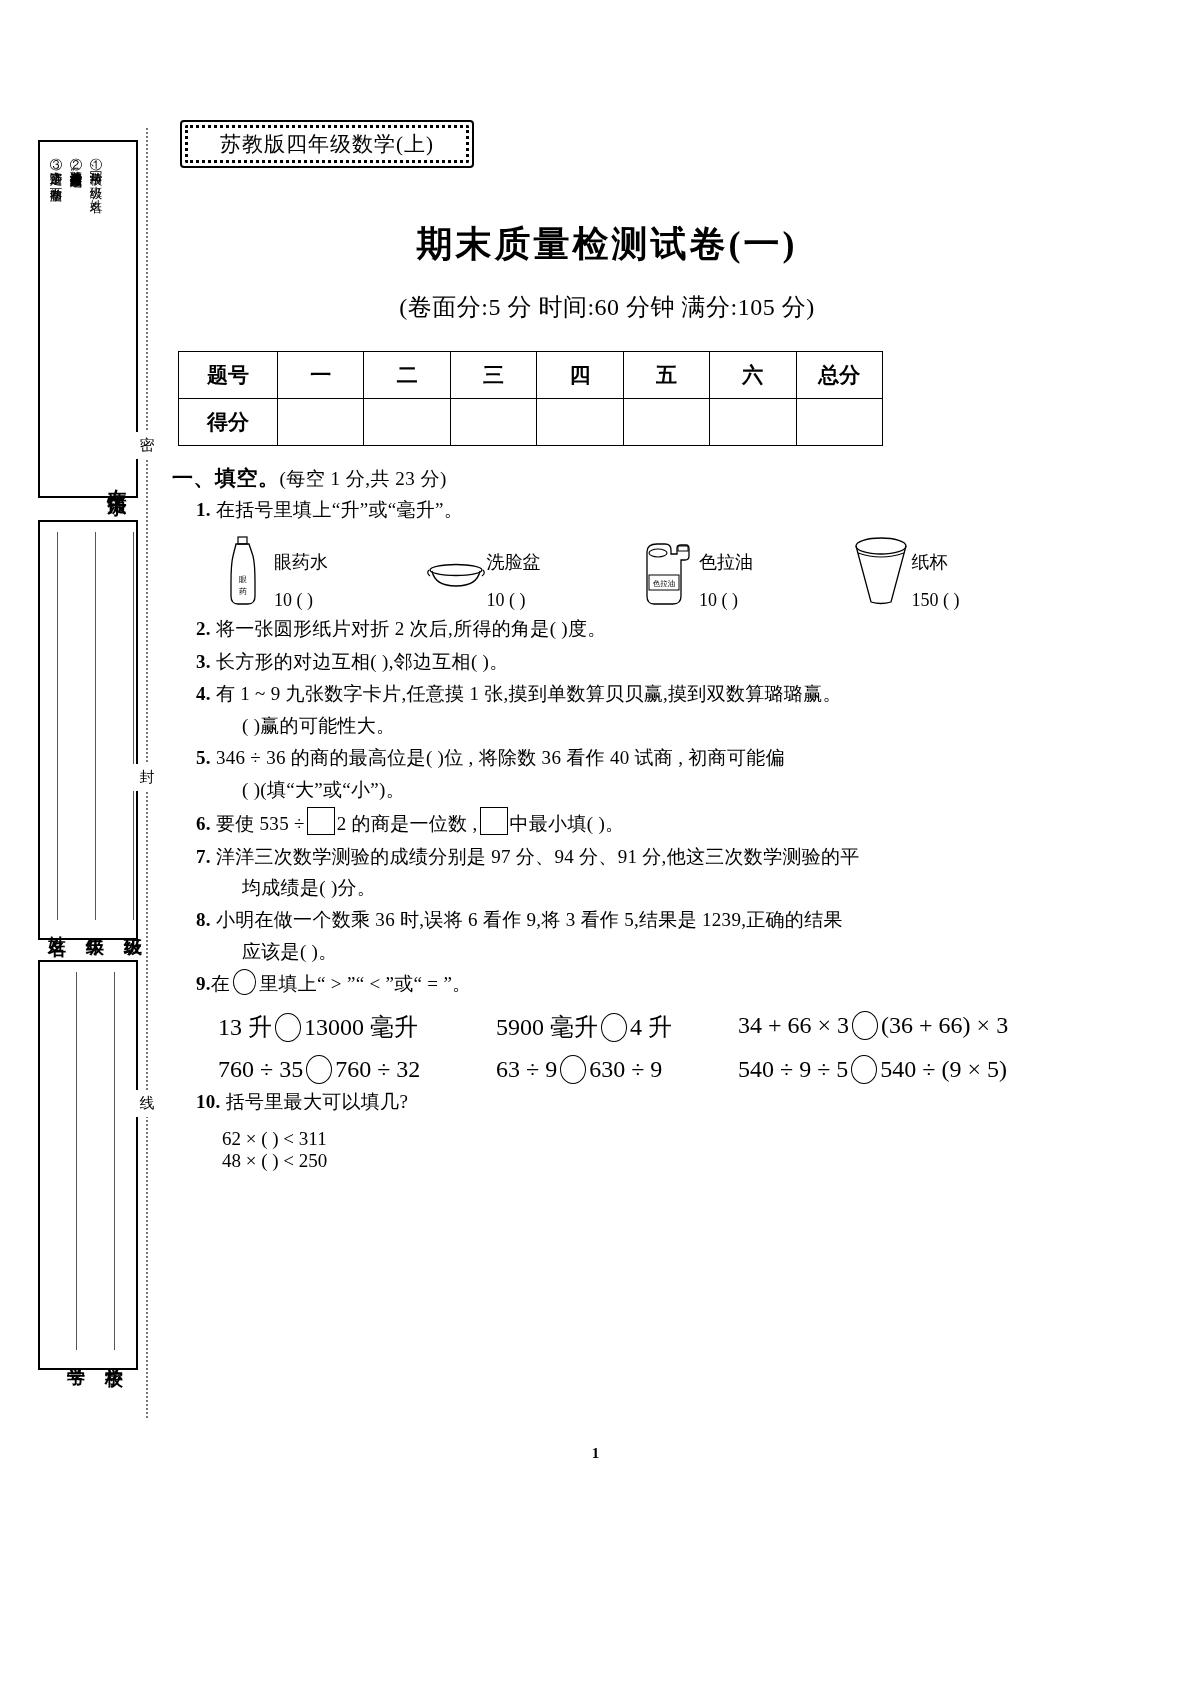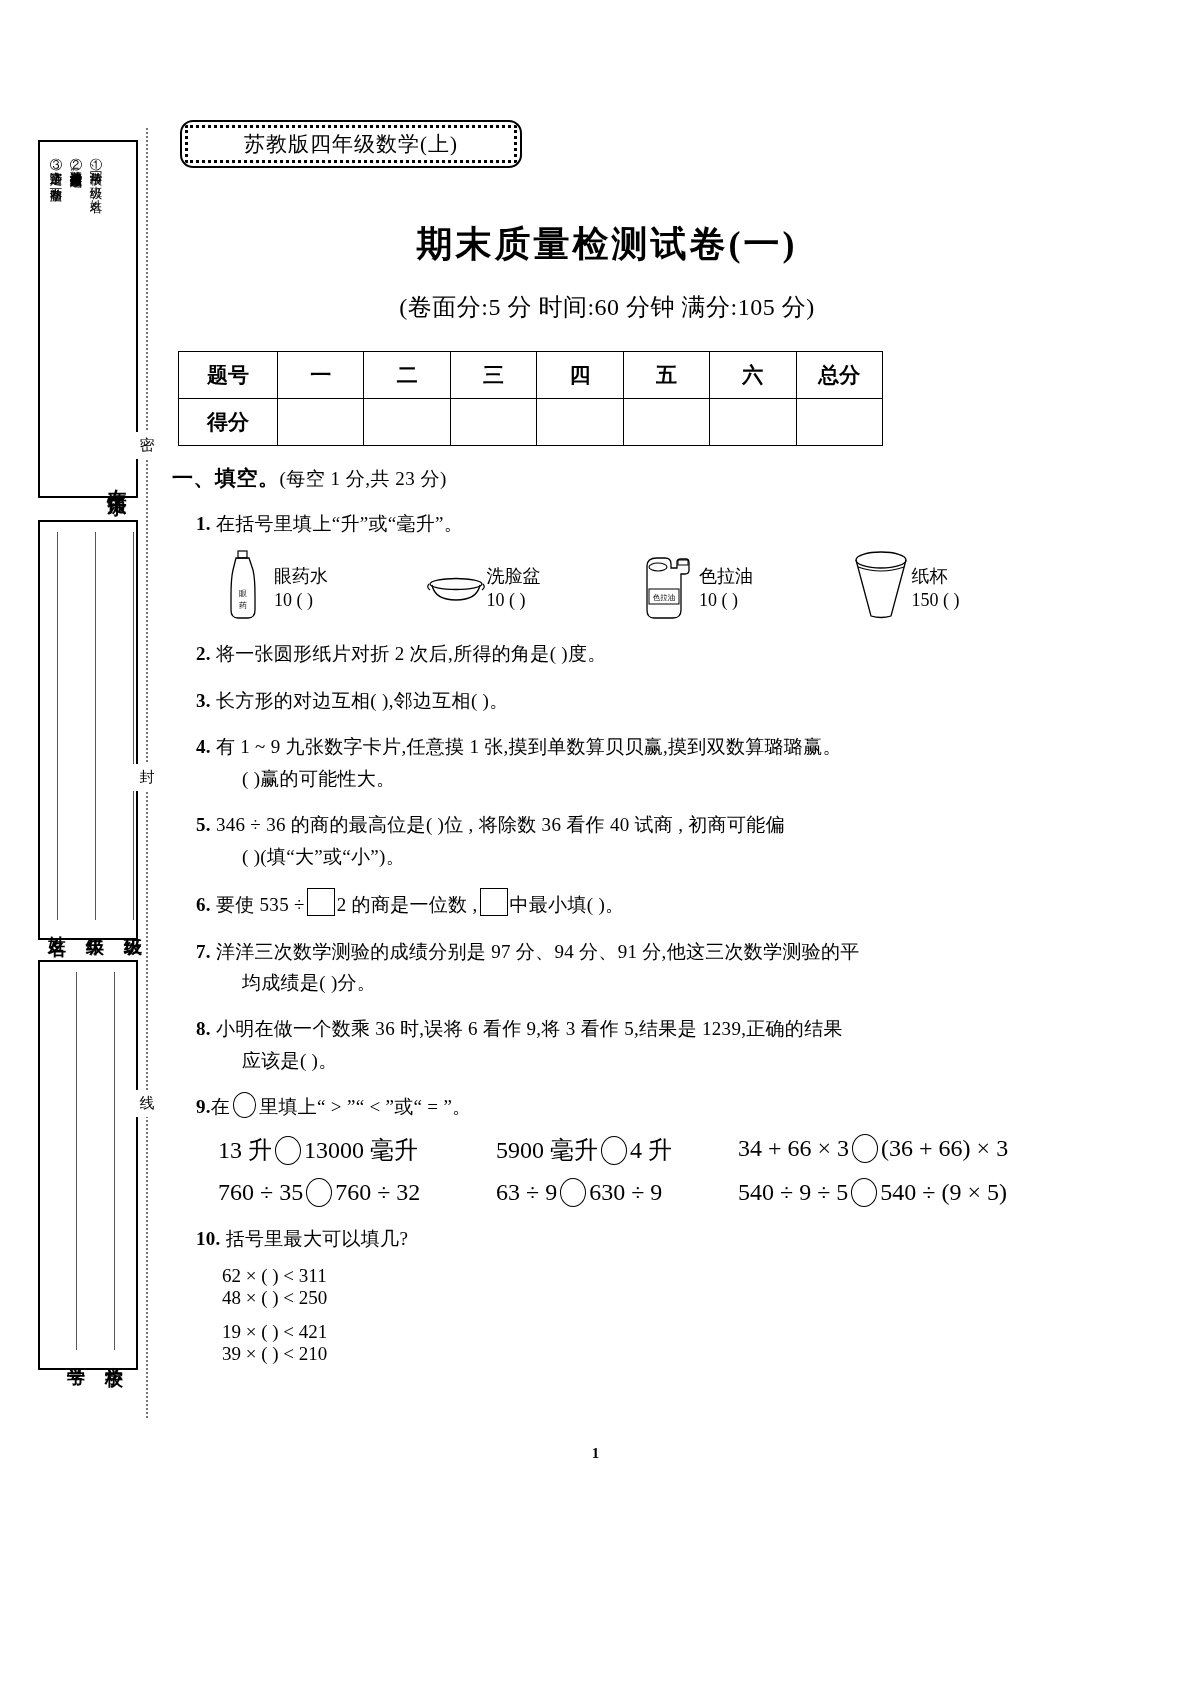--- a/index.html
+++ b/index.html
@@ -127,24 +127,24 @@
   
   #paper {
     position: absolute;
     left: 172px;
     top: 120px;
     width: 900px;
   }
 
   
   #badge {
-    width: 342px;
+    width: 294px;
     height: 48px;
     border: 2px solid #000;
-    border-radius: 13px;
+    border-radius: 4px;
     position: relative;
     display: flex;
     align-items: center;
     justify-content: center;
     box-sizing: border-box;
     margin-left: 8px;
   }
   #badge::before {
     content: "";
     position: absolute;
@@ -206,21 +206,21 @@
     letter-spacing: 0.5px;
   }
   .section-head .sub {
     font-weight: normal;
     font-size: 19px;
   }
 
   .q {
     font-size: 19px;
     line-height: 1.55;
-    margin-top: 17px;
+    margin-top: 3px;
     margin-left: 24px;
     letter-spacing: 0.3px;
   }
   .qnum {
     font-weight: bold;
   }
   .q-cont {
     margin-left: 46px;
     margin-top: 2px;
   }
@@ -242,21 +242,21 @@
     height: 74px;
     flex: none;
     position: relative;
   }
   .item-right {
     padding-top: 16px;
     font-size: 18px;
     white-space: nowrap;
   }
   .item-name { display: block; }
-  .item-val { display: block; margin-top: 2px; }
+  .item-val { display: block; margin-top: 16px; }
 
   
   .boxblank {
     display: inline-block;
     width: 26px;
     height: 26px;
     border: 1.5px solid #000;
     vertical-align: -5px;
     margin: 0 2px;
   }
@@ -530,19 +530,15 @@
   </div>
 
   <div class="q">
     <span class="qnum">10.</span>
     <span>括号里最大可以填几?</span>
   </div>
   <div class="fill-row">
     <div class="fill-cell">62 × (          ) &lt; 311</div>
     <div class="fill-cell">48 × (          ) &lt; 250</div>
   </div>
-  <div class="fill-row">
-    <div class="fill-cell">19 × (          ) &lt; 421</div>
-    <div class="fill-cell">39 × (          ) &lt; 210</div>
-  </div>
 </div>
 
 <div id="page-no">1</div>
 
 </body></html>

